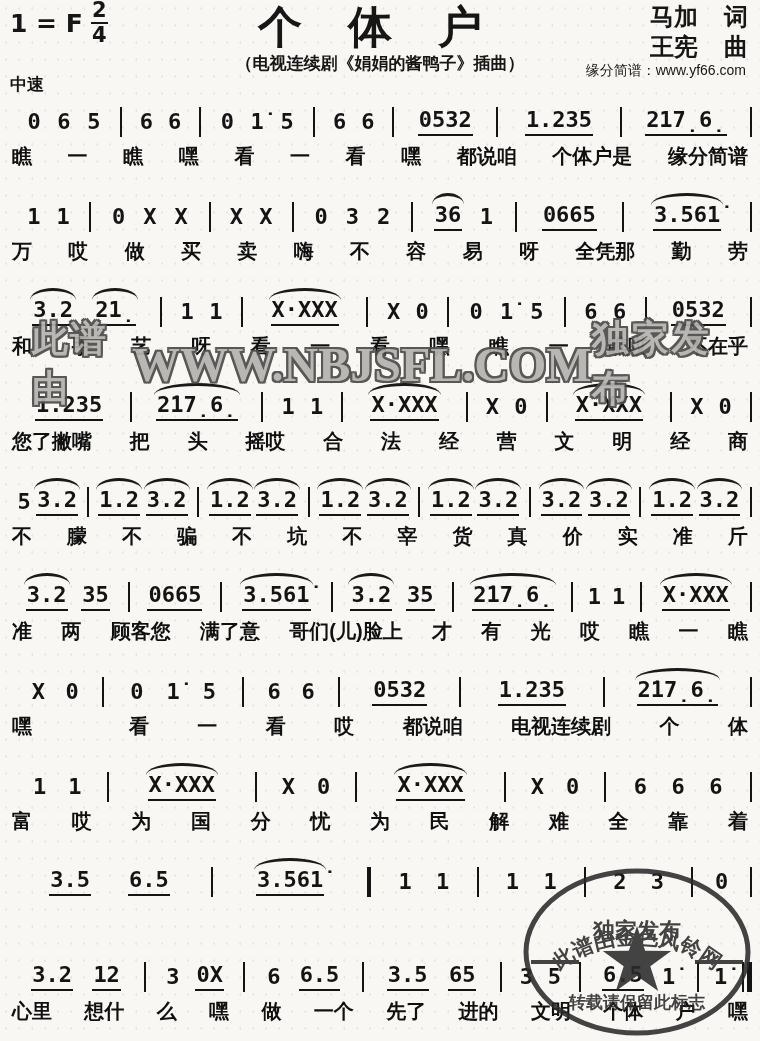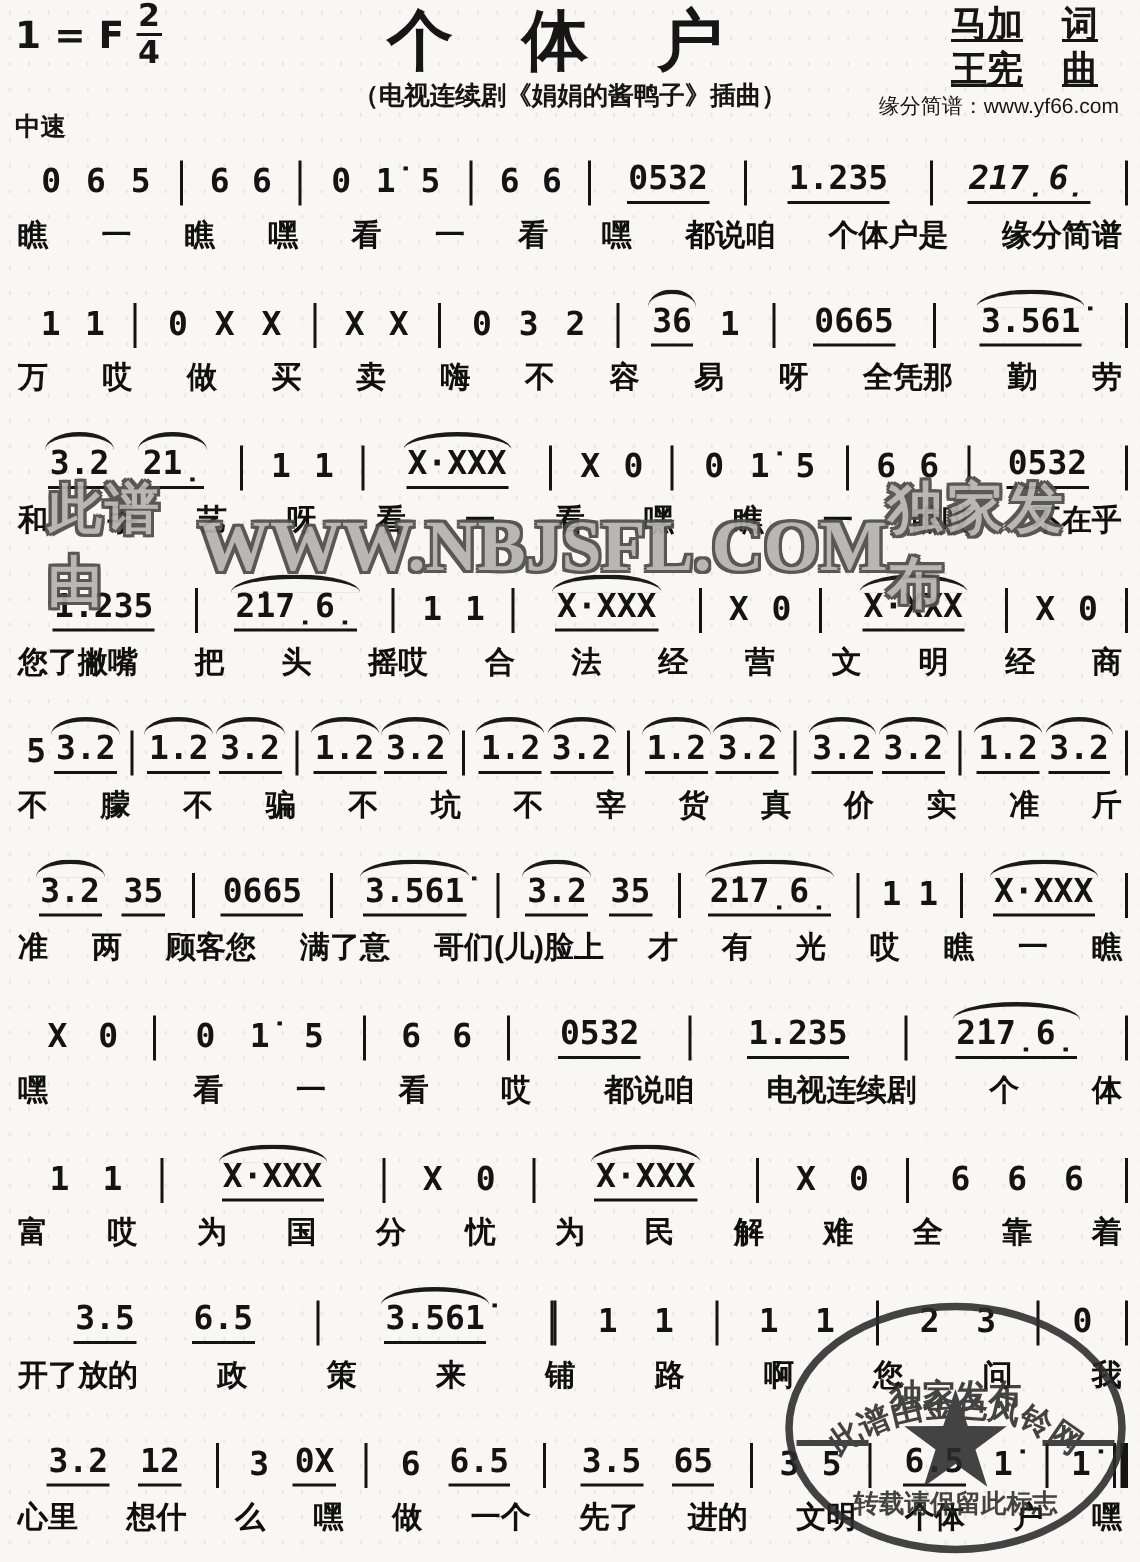--- a/index.html
+++ b/index.html
@@ -11,21 +11,21 @@
     font-family:"Liberation Sans",sans-serif;
     color:#161616;
   }
   
   .keysig{position:absolute;left:10px;top:0;display:flex;align-items:center;gap:8px;
           font-weight:bold;font-size:25px;font-family:"DejaVu Sans",sans-serif;}
   .timesig{display:inline-flex;flex-direction:column;align-items:center;line-height:1;font-size:21px;font-weight:bold;}
   .tsline{width:17px;height:2px;background:#161616;margin:1px 0;}
   .title{position:absolute;left:258px;top:-2px;margin:0;font-size:44px;font-weight:bold;
          letter-spacing:46px;white-space:nowrap;font-family:"Liberation Serif",serif;}
-  .credits{position:absolute;right:28px;top:2px;font-size:24px;font-weight:bold;text-decoration:underline;}
+  .credits{position:absolute;right:12px;top:2px;font-size:24px;font-weight:bold;}
   .credit{display:flex;justify-content:flex-end;gap:26px;line-height:1.25;}
   .subtitle{position:absolute;left:50%;top:52px;transform:translateX(-50%);
             font-size:17px;font-weight:bold;white-space:nowrap;}
   .site{position:absolute;right:14px;top:62px;font-size:14px;}
   .tempo{position:absolute;left:10px;top:73px;font-size:17px;font-weight:bold;}
   
   #score{position:absolute;left:0;top:90px;right:0;}
   .score-line{height:95px;box-sizing:border-box;padding-top:14px;}
   .note-row{display:flex;align-items:center;height:36px;padding:0 8px;}
   .measure{display:flex;justify-content:space-evenly;align-items:center;padding:0 4px;min-width:0;}
@@ -105,21 +105,21 @@
         </span>
         <span class="bar"></span>
         <span class="measure" style="flex-grow: 3;">
           <span class="tok beam">0532</span>
         </span>
         <span class="bar"></span>
         <span class="measure" style="flex-grow: 3.5;">
           <span class="tok beam">1.235</span>
         </span>
         <span class="bar"></span>
-        <span class="measure" style="flex-grow: 3; font-style: italic;">
+        <span class="measure" style="flex-grow: 3;">
           <span class="tok beam">217̣6̣</span>
         </span>
         <span class="bar"></span>
       </div>
       <div class="lyric-row">
         <span class="lyric">瞧</span>
         <span class="lyric">一</span>
         <span class="lyric">瞧</span>
         <span class="lyric">嘿</span>
         <span class="lyric">看</span>
@@ -507,32 +507,20 @@
         <span class="measure" style="flex-grow: 3;">
           <span class="tok">2</span>
           <span class="tok">3</span>
         </span>
         <span class="bar"></span>
         <span class="measure" style="flex-grow: 1.5;">
           <span class="tok">0</span>
         </span>
         <span class="bar"></span>
       </div>
-      <div class="lyric-row">
-        <span class="lyric">开了放的</span>
-        <span class="lyric">政</span>
-        <span class="lyric">策</span>
-        <span class="lyric">来</span>
-        <span class="lyric">铺</span>
-        <span class="lyric">路</span>
-        <span class="lyric">啊</span>
-        <span class="lyric">您</span>
-        <span class="lyric">问</span>
-        <span class="lyric">我</span>
-      </div>
     </div>
     <div class="score-line">
       <div class="note-row">
         <span class="measure" style="flex-grow: 4.5;">
           <span class="tok beam">3.2</span>
           <span class="tok beam">12</span>
         </span>
         <span class="bar"></span>
         <span class="measure" style="flex-grow: 3.5;">
           <span class="tok">3</span>

